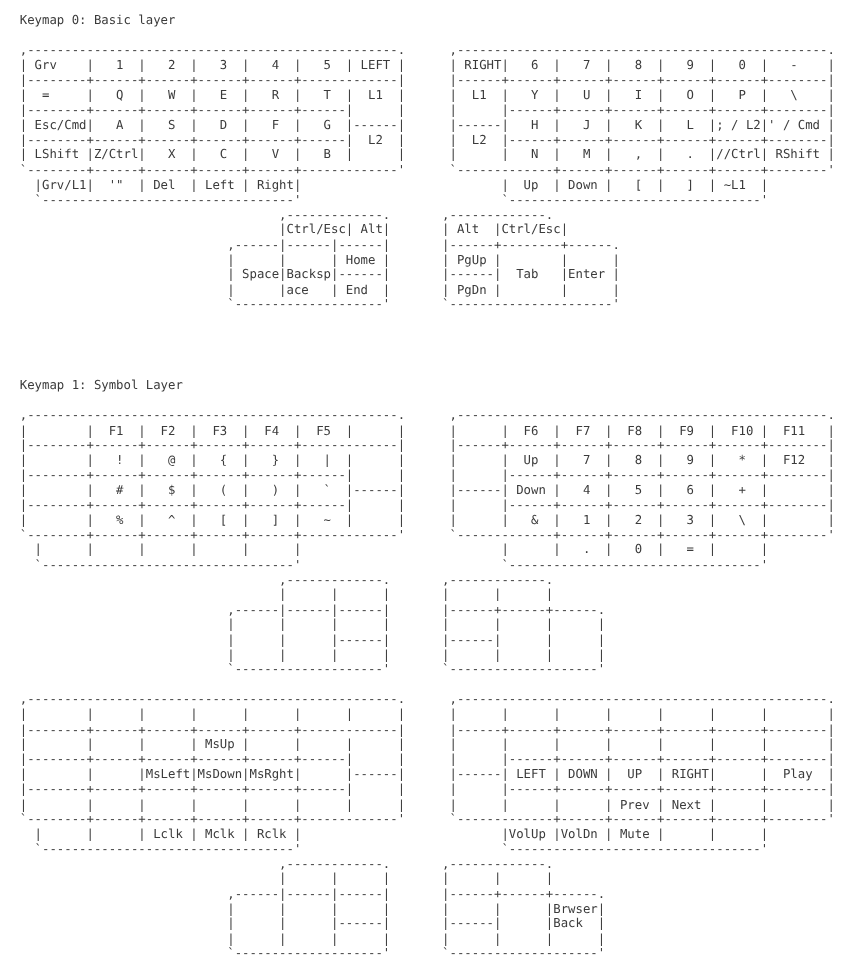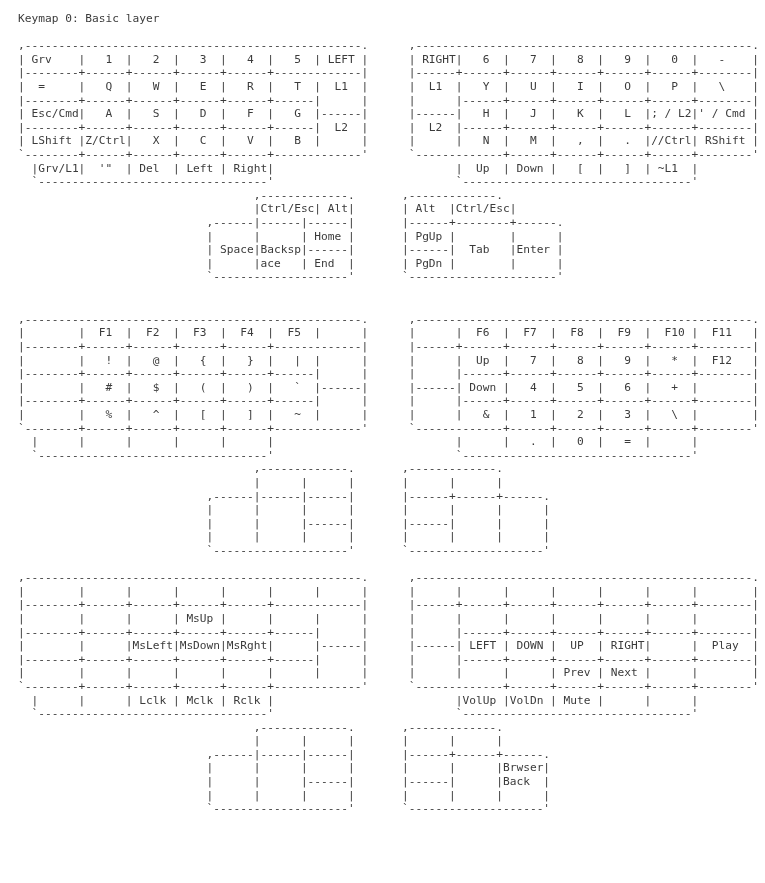--- a/index.html
+++ b/index.html
@@ -25,21 +25,21 @@
     white-space: pre;
     font-weight: normal;
   }
   .keymap-section pre.art {
     margin: 0;
     font-family: inherit;
     font-size: inherit;
     line-height: inherit;
     white-space: pre;
   }
-  .keymap-section.s0 { margin-bottom: 29px; }
+  .keymap-section.s0 { margin-bottom: 60px; }
   .keymap-section.s1 { margin-bottom: 13.6px; }
   .keymap-section.s2 { margin-bottom: 0; }
 </style>
 </head>
 <body>
 
 <div class="doc">
 
   <section class="keymap-section s0">
     <div class="section-title">Keymap 0: Basic layer</div>
@@ -57,20 +57,21 @@
                                    ,-------------.       ,-------------.
                                    |Ctrl/Esc| Alt|       | Alt  |Ctrl/Esc|
                             ,------|------|------|       |------+--------+------.
                             |      |      | Home |       | PgUp |        |      |
                             | Space|Backsp|------|       |------|  Tab   |Enter |
                             |      |ace   | End  |       | PgDn |        |      |
                             `--------------------'       `----------------------'</pre>
   </section>
 
   <section class="keymap-section s1">
+    <div class="section-title">Keymap 1: Symbol Layer</div>
     <pre class="art">,--------------------------------------------------.      ,--------------------------------------------------.
 |        |  F1  |  F2  |  F3  |  F4  |  F5  |      |      |      |  F6  |  F7  |  F8  |  F9  |  F10 |  F11   |
 |--------+------+------+------+------+-------------|      |------+------+------+------+------+------+--------|
 |        |   !  |   @  |   {  |   }  |   |  |      |      |      |  Up  |   7  |   8  |   9  |   *  |  F12   |
 |--------+------+------+------+------+------|      |      |      |------+------+------+------+------+--------|
 |        |   #  |   $  |   (  |   )  |   `  |------|      |------| Down |   4  |   5  |   6  |   +  |        |
 |--------+------+------+------+------+------|      |      |      |------+------+------+------+------+--------|
 |        |   %  |   ^  |   [  |   ]  |   ~  |      |      |      |   &amp;  |   1  |   2  |   3  |   \  |        |
 `--------+------+------+------+------+-------------'      `-------------+------+------+------+------+--------'
   |      |      |      |      |      |                           |      |   .  |   0  |   =  |      |

